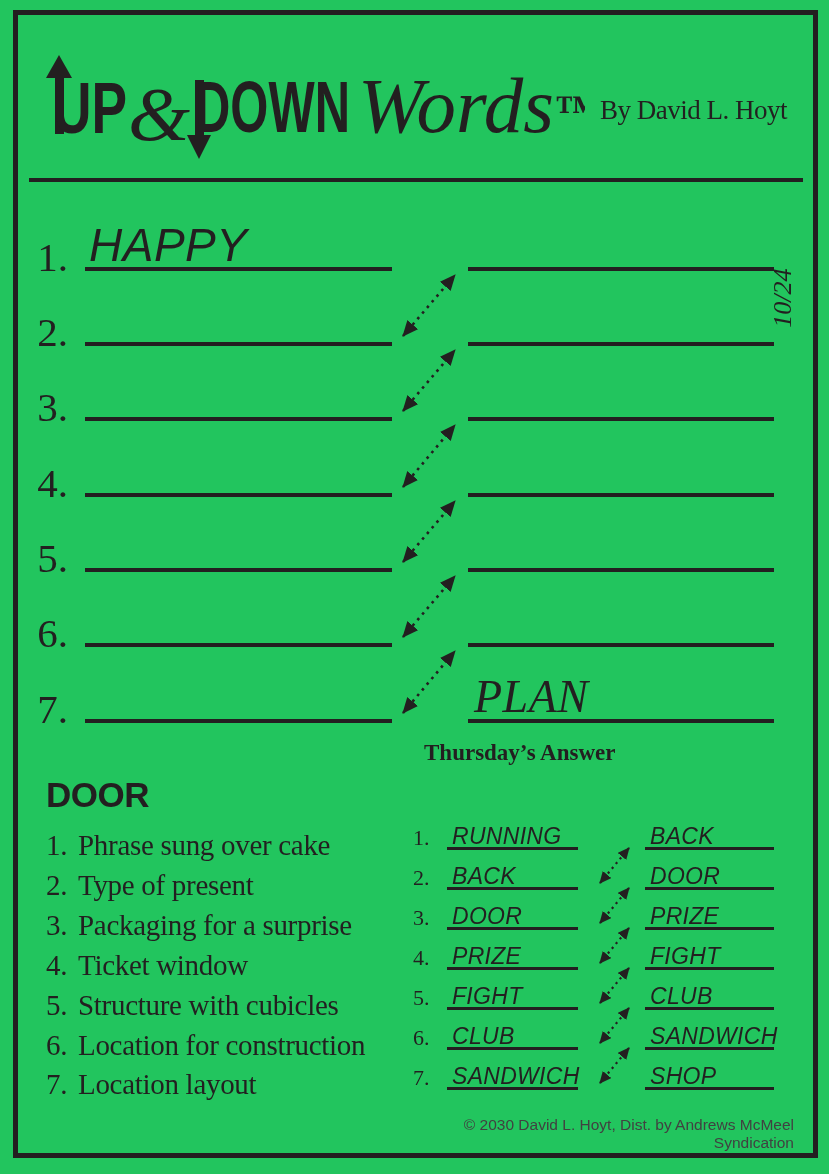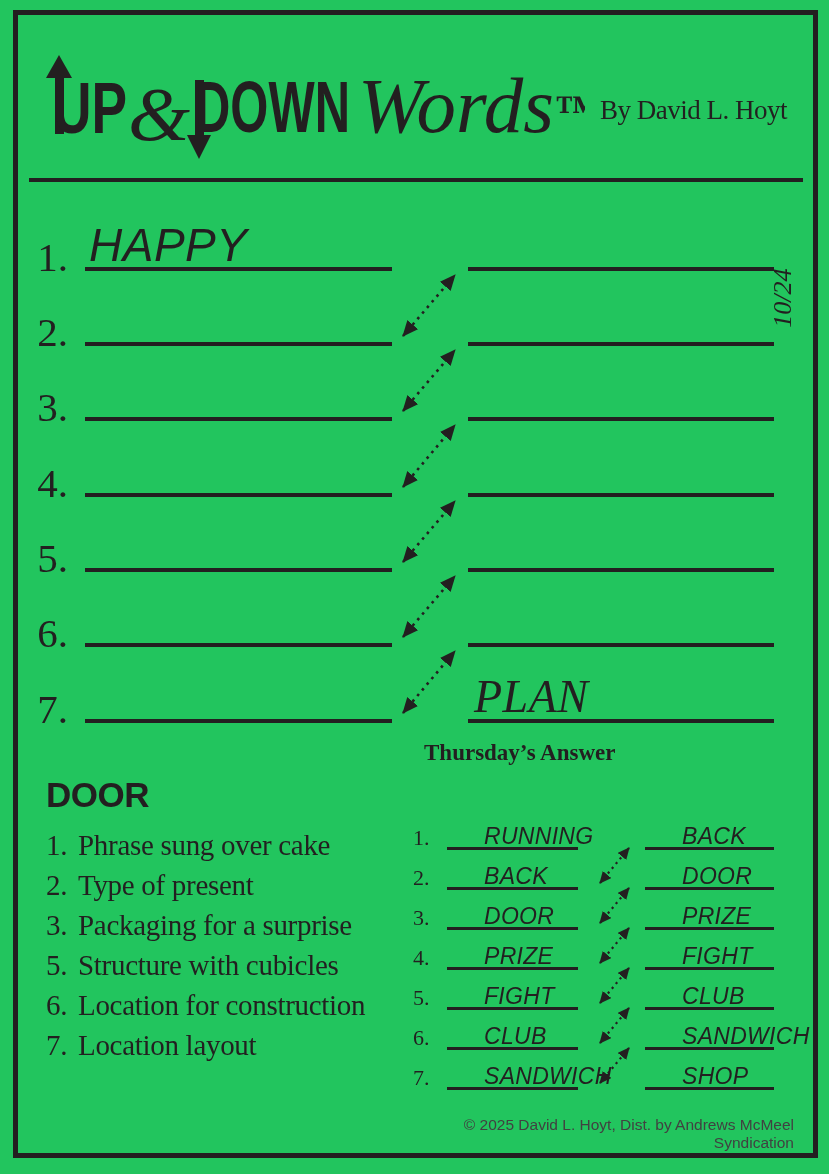--- a/index.html
+++ b/index.html
@@ -57,21 +57,21 @@
   }
   .anum{
     position:absolute; left:413px; width:26px; top:calc(var(--y) - 20px);
     font:22px/22px "Liberation Serif", serif;
   }
   .aline{ position:absolute; top:var(--y); height:3px; background:var(--ink); }
   .aline.l{ left:447px; width:131px; }
   .aline.r{ left:645px; width:129px; }
   .aword{
     position:absolute; top:calc(var(--y) - 23px);
-    font:italic 23px/24px "Liberation Sans", sans-serif; letter-spacing:0.3px;margin-left:32px;
+    font:italic 23px/24px "Liberation Sans", sans-serif; letter-spacing:0.3px;
   }
   .aword.l{ left:452px; }
   .aword.r{ left:650px; }
   
   .copyright{
     position:absolute; left:420px; top:1116px; width:374px; text-align:right;
     font:15.5px/18px "Liberation Sans", sans-serif; color:#414141;
   }
 </style>
 </head>
@@ -168,20 +168,21 @@
       <line x1="8" y1="379" x2="60" y2="318" marker-start="url(#ah)" marker-end="url(#ah)"></line>
       <line x1="8" y1="455" x2="60" y2="393" marker-start="url(#ah)" marker-end="url(#ah)"></line>
     </g>
   </svg>
 
   <div class="clues-h">DOOR</div>
   <div class="clues">
     <div><span class="clue-num">1.</span><span>Phrase sung over cake</span></div>
     <div><span class="clue-num">2.</span><span>Type of present</span></div>
     <div><span class="clue-num">3.</span><span>Packaging for a surprise</span></div>
+    <div><span class="clue-num">4.</span><span>Ticket window</span></div>
     <div><span class="clue-num">5.</span><span>Structure with cubicles</span></div>
     <div><span class="clue-num">6.</span><span>Location for construction</span></div>
     <div><span class="clue-num">7.</span><span>Location layout</span></div>
   </div>
 
   <div class="ans-h">Thursday’s Answer</div>
 
   <div style="--y:847px">
     <div class="anum">1.</div>
     <div class="aword l">RUNNING</div>
@@ -241,14 +242,14 @@
     <g stroke="#231f20" stroke-width="2.2" stroke-dasharray="2.2 4">
       <line x1="12" y1="43" x2="41" y2="8" marker-start="url(#ah2)" marker-end="url(#ah2)"></line>
       <line x1="12" y1="83" x2="41" y2="48" marker-start="url(#ah2)" marker-end="url(#ah2)"></line>
       <line x1="12" y1="123" x2="41" y2="88" marker-start="url(#ah2)" marker-end="url(#ah2)"></line>
       <line x1="12" y1="163" x2="41" y2="128" marker-start="url(#ah2)" marker-end="url(#ah2)"></line>
       <line x1="12" y1="203" x2="41" y2="168" marker-start="url(#ah2)" marker-end="url(#ah2)"></line>
       <line x1="12" y1="243" x2="41" y2="208" marker-start="url(#ah2)" marker-end="url(#ah2)"></line>
     </g>
   </svg>
 
-  <div class="copyright">© 2025 David L. Hoyt, Dist. by Andrews McMeel Syndication</div>
+  <div class="copyright">© 2030 David L. Hoyt, Dist. by Andrews McMeel Syndication</div>
 </div>
 
 </body></html>

